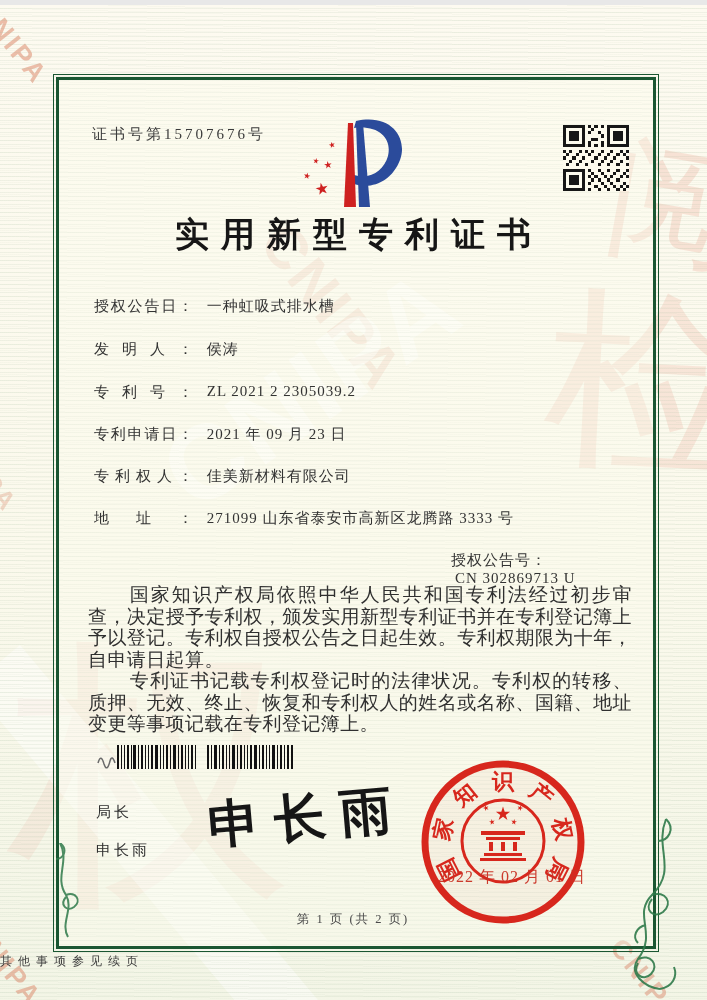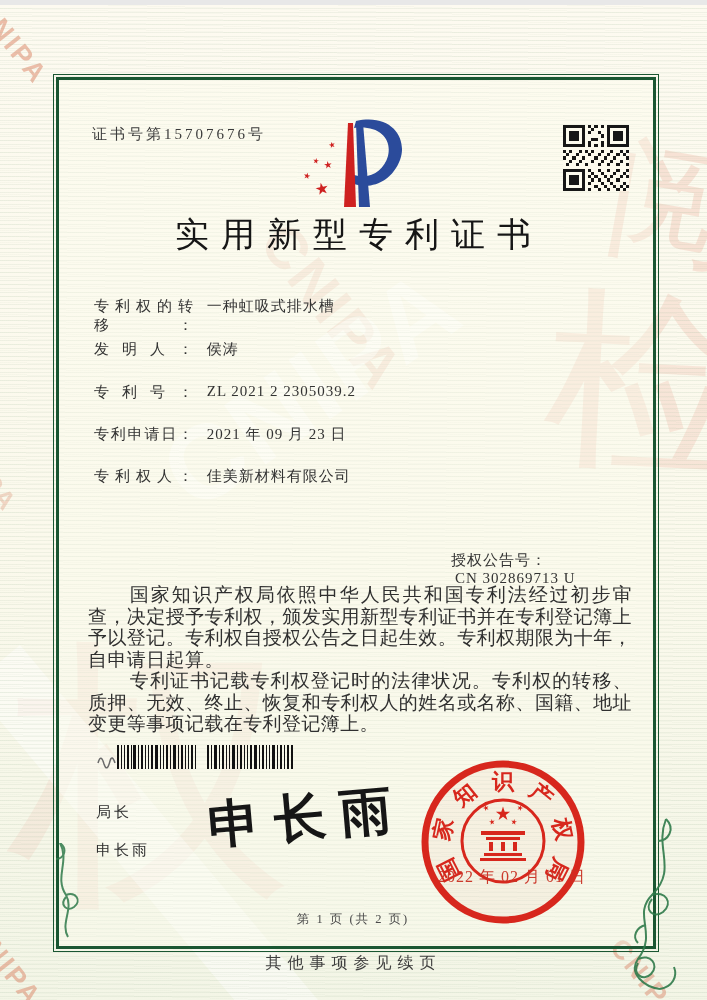--- a/index.html
+++ b/index.html
@@ -19,37 +19,37 @@
   .wm-cnipa{font-family:"Liberation Sans",sans-serif;letter-spacing:3px;}
   .wm-char{font-weight:normal;}
   .wm-band{position:absolute;background:rgba(255,255,255,.45);pointer-events:none;}
   .frame{
     position:absolute;left:56px;top:72px;width:594px;height:866px;
     border:3px solid #1A5632;outline:1px solid #1A5632;outline-offset:2px;
     background:rgba(253,251,238,.35);
   }
   .cert-no{position:absolute;left:92px;top:120px;font-size:15px;letter-spacing:3px;color:#3b3b3b;}
   .title{position:absolute;left:56px;top:207px;width:594px;text-align:center;
-    font-size:34px;font-weight:normal;letter-spacing:12px;text-indent:12px;color:#161616;}
+    font-size:34px;font-weight:bold;letter-spacing:12px;text-indent:12px;color:#161616;}
   .row{position:absolute;left:94px;font-size:15px;letter-spacing:1px;color:#333;}
   .flabel{display:inline-block;width:100px;text-align:justify;text-align-last:justify;vertical-align:top;}
   .fvalue{display:inline-block;margin-left:8px;}
   .pair2{position:absolute;left:357px;top:0;}
   .paras{position:absolute;left:88px;top:579px;width:544px;font-size:19px;line-height:21.5px;
     text-align:justify;color:#303030;letter-spacing:.4px;}
   .paras p{margin:0;text-indent:2.2em;}
   .signer{position:absolute;left:96px;font-size:15px;letter-spacing:3px;color:#2e2e2e;}
   .sig{position:absolute;left:208px;top:778px;font-size:52px;letter-spacing:14px;color:#161616;
     transform:rotate(-5deg);font-weight:600;}
   .seal-date{position:absolute;left:438px;top:862px;font-size:16px;letter-spacing:1px;
     color:rgba(201,48,35,.95);z-index:6;}
   .pagination{position:absolute;left:56px;top:906px;width:594px;text-align:center;
     font-size:12.5px;letter-spacing:2px;color:#4a4a4a;}
-  .footer-note{position:absolute;left:0;top:948px;width:707px;text-align:center;
-    font-size:16px;letter-spacing:6px;color:#3d3d3d;font-family:Liberation Mono, monospace;}
+  .footer-note{position:absolute;left:0;top:948px;width:707px;
+    font-size:12px;letter-spacing:6px;color:#3d3d3d;font-family:Liberation Mono, monospace;}
   .abs{position:absolute;}
   svg text{font-family:"Liberation Serif","DejaVu Serif",serif;}
 </style>
 </head>
 <body>
 
 <div class="page">
 
   <div class="wm wm-cnipa" style="left:-6px;top:-10px;transform:rotate(52deg);transform-origin:0 0;font-size:27px;color:rgba(222,138,110,.55);">CNIPA</div>
   <div class="wm wm-cnipa" style="left:-34px;top:420px;transform:rotate(52deg);transform-origin:0 0;font-size:26px;color:rgba(228,160,135,.4);">CNIPA</div>
@@ -111,38 +111,42 @@
                M9,17h1v1h-1z M11,17h1v1h-1z M14,17h1v1h-1z M17,17h1v1h-1z
                M8,18h1v1h-1z M12,18h1v1h-1z M15,18h1v1h-1z M19,18h1v1h-1z
                M10,19h1v1h-1z M13,19h1v1h-1z M16,19h1v1h-1z M18,19h1v1h-1z M20,19h1v1h-1z
                M8,20h1v1h-1z M11,20h1v1h-1z M14,20h1v1h-1z M17,20h1v1h-1z M19,20h1v1h-1z"></path>
     </g>
   </svg>
 
   <div class="title">实用新型专利证书</div>
 
   <div class="row" style="top:292px;">
-    <span class="flabel">专利权的转移：</span>
+    <span class="flabel">授权公告日：</span>
     <span class="fvalue">一种虹吸式排水槽</span>
   </div>
   <div class="row" style="top:335px;">
     <span class="flabel">发明人：</span>
     <span class="fvalue">侯涛</span>
   </div>
   <div class="row" style="top:378px;">
     <span class="flabel">专利号：</span>
     <span class="fvalue">ZL 2021 2 2305039.2</span>
   </div>
   <div class="row" style="top:420px;">
     <span class="flabel">专利申请日：</span>
     <span class="fvalue">2021 年 09 月 23 日</span>
   </div>
   <div class="row" style="top:462px;">
     <span class="flabel">专利权人：</span>
     <span class="fvalue">佳美新材料有限公司</span>
+  </div>
+  <div class="row" style="top:504px;">
+    <span class="flabel">地址：</span>
+    <span class="fvalue">271099 山东省泰安市高新区龙腾路 3333 号</span>
   </div>
   <div class="row" style="top:546px;width:560px;">
     <span class="pair2">
       <span>授权公告号：</span>
       <span class="fvalue" style="margin-left:4px;">CN 302869713 U</span>
     </span>
   </div>
 
   <div class="paras">
     <p>国家知识产权局依照中华人民共和国专利法经过初步审查，决定授予专利权，颁发实用新型专利证书并在专利登记簿上予以登记。专利权自授权公告之日起生效。专利权期限为十年，自申请日起算。</p>

